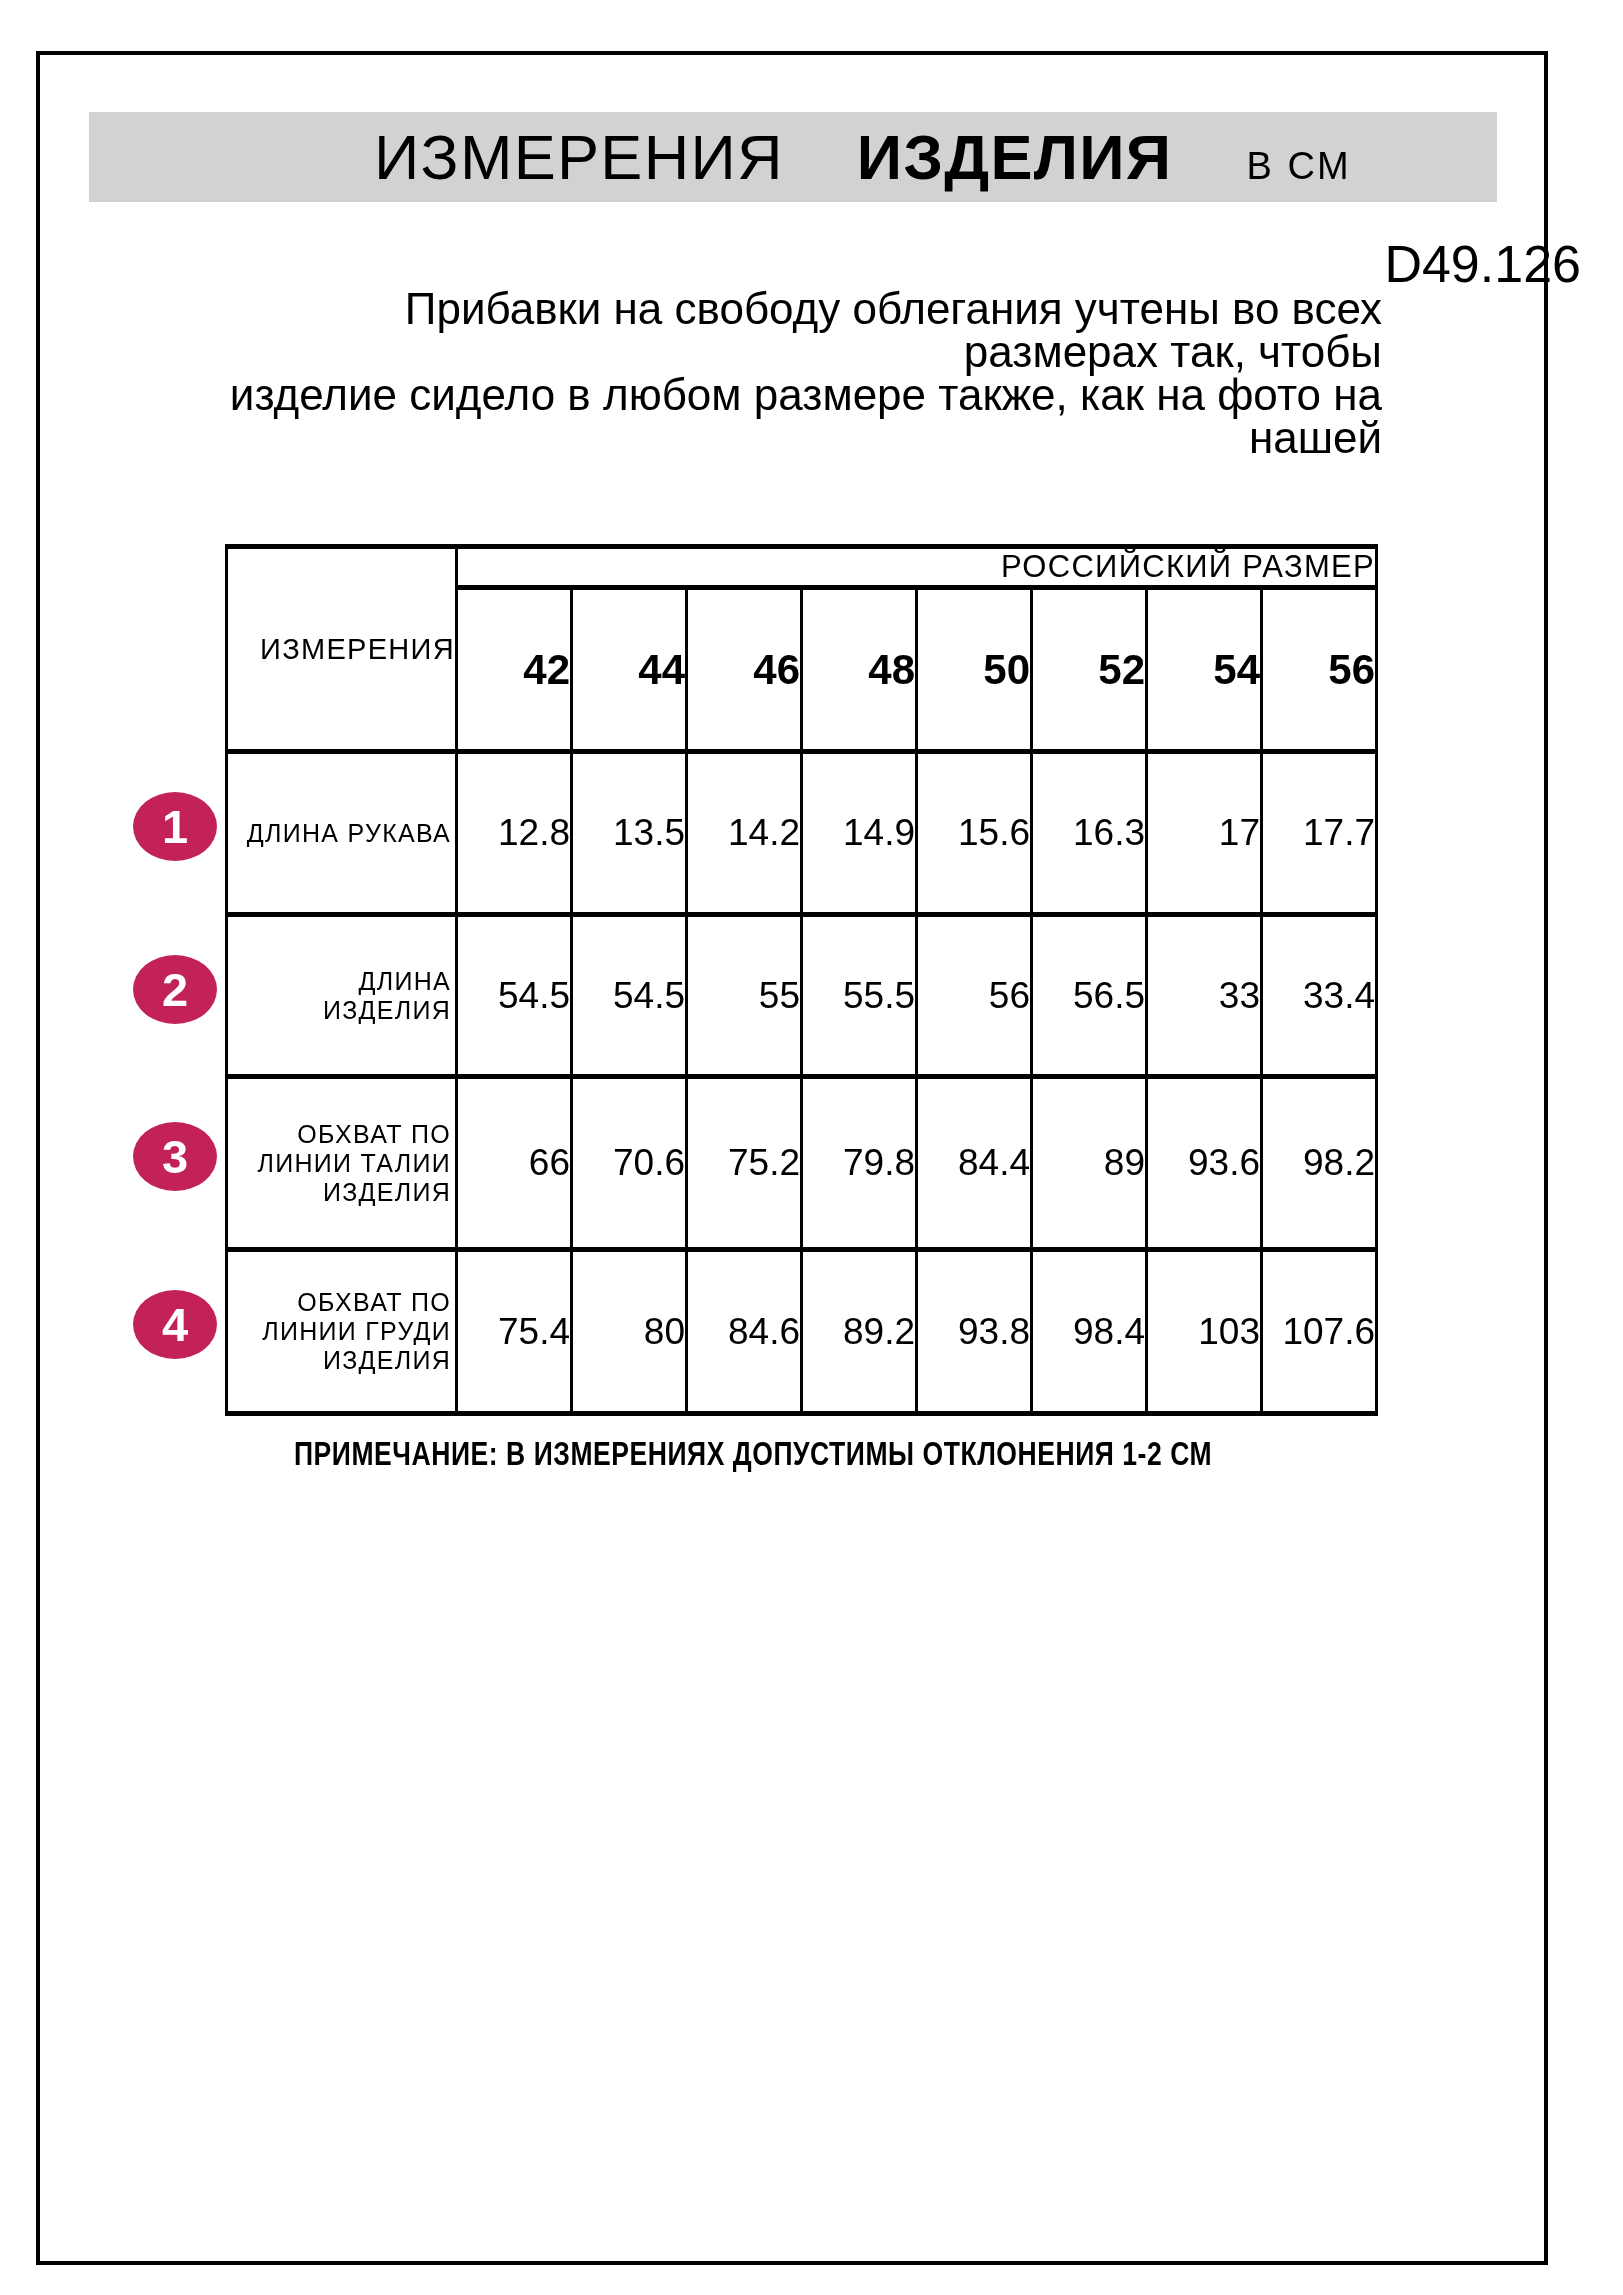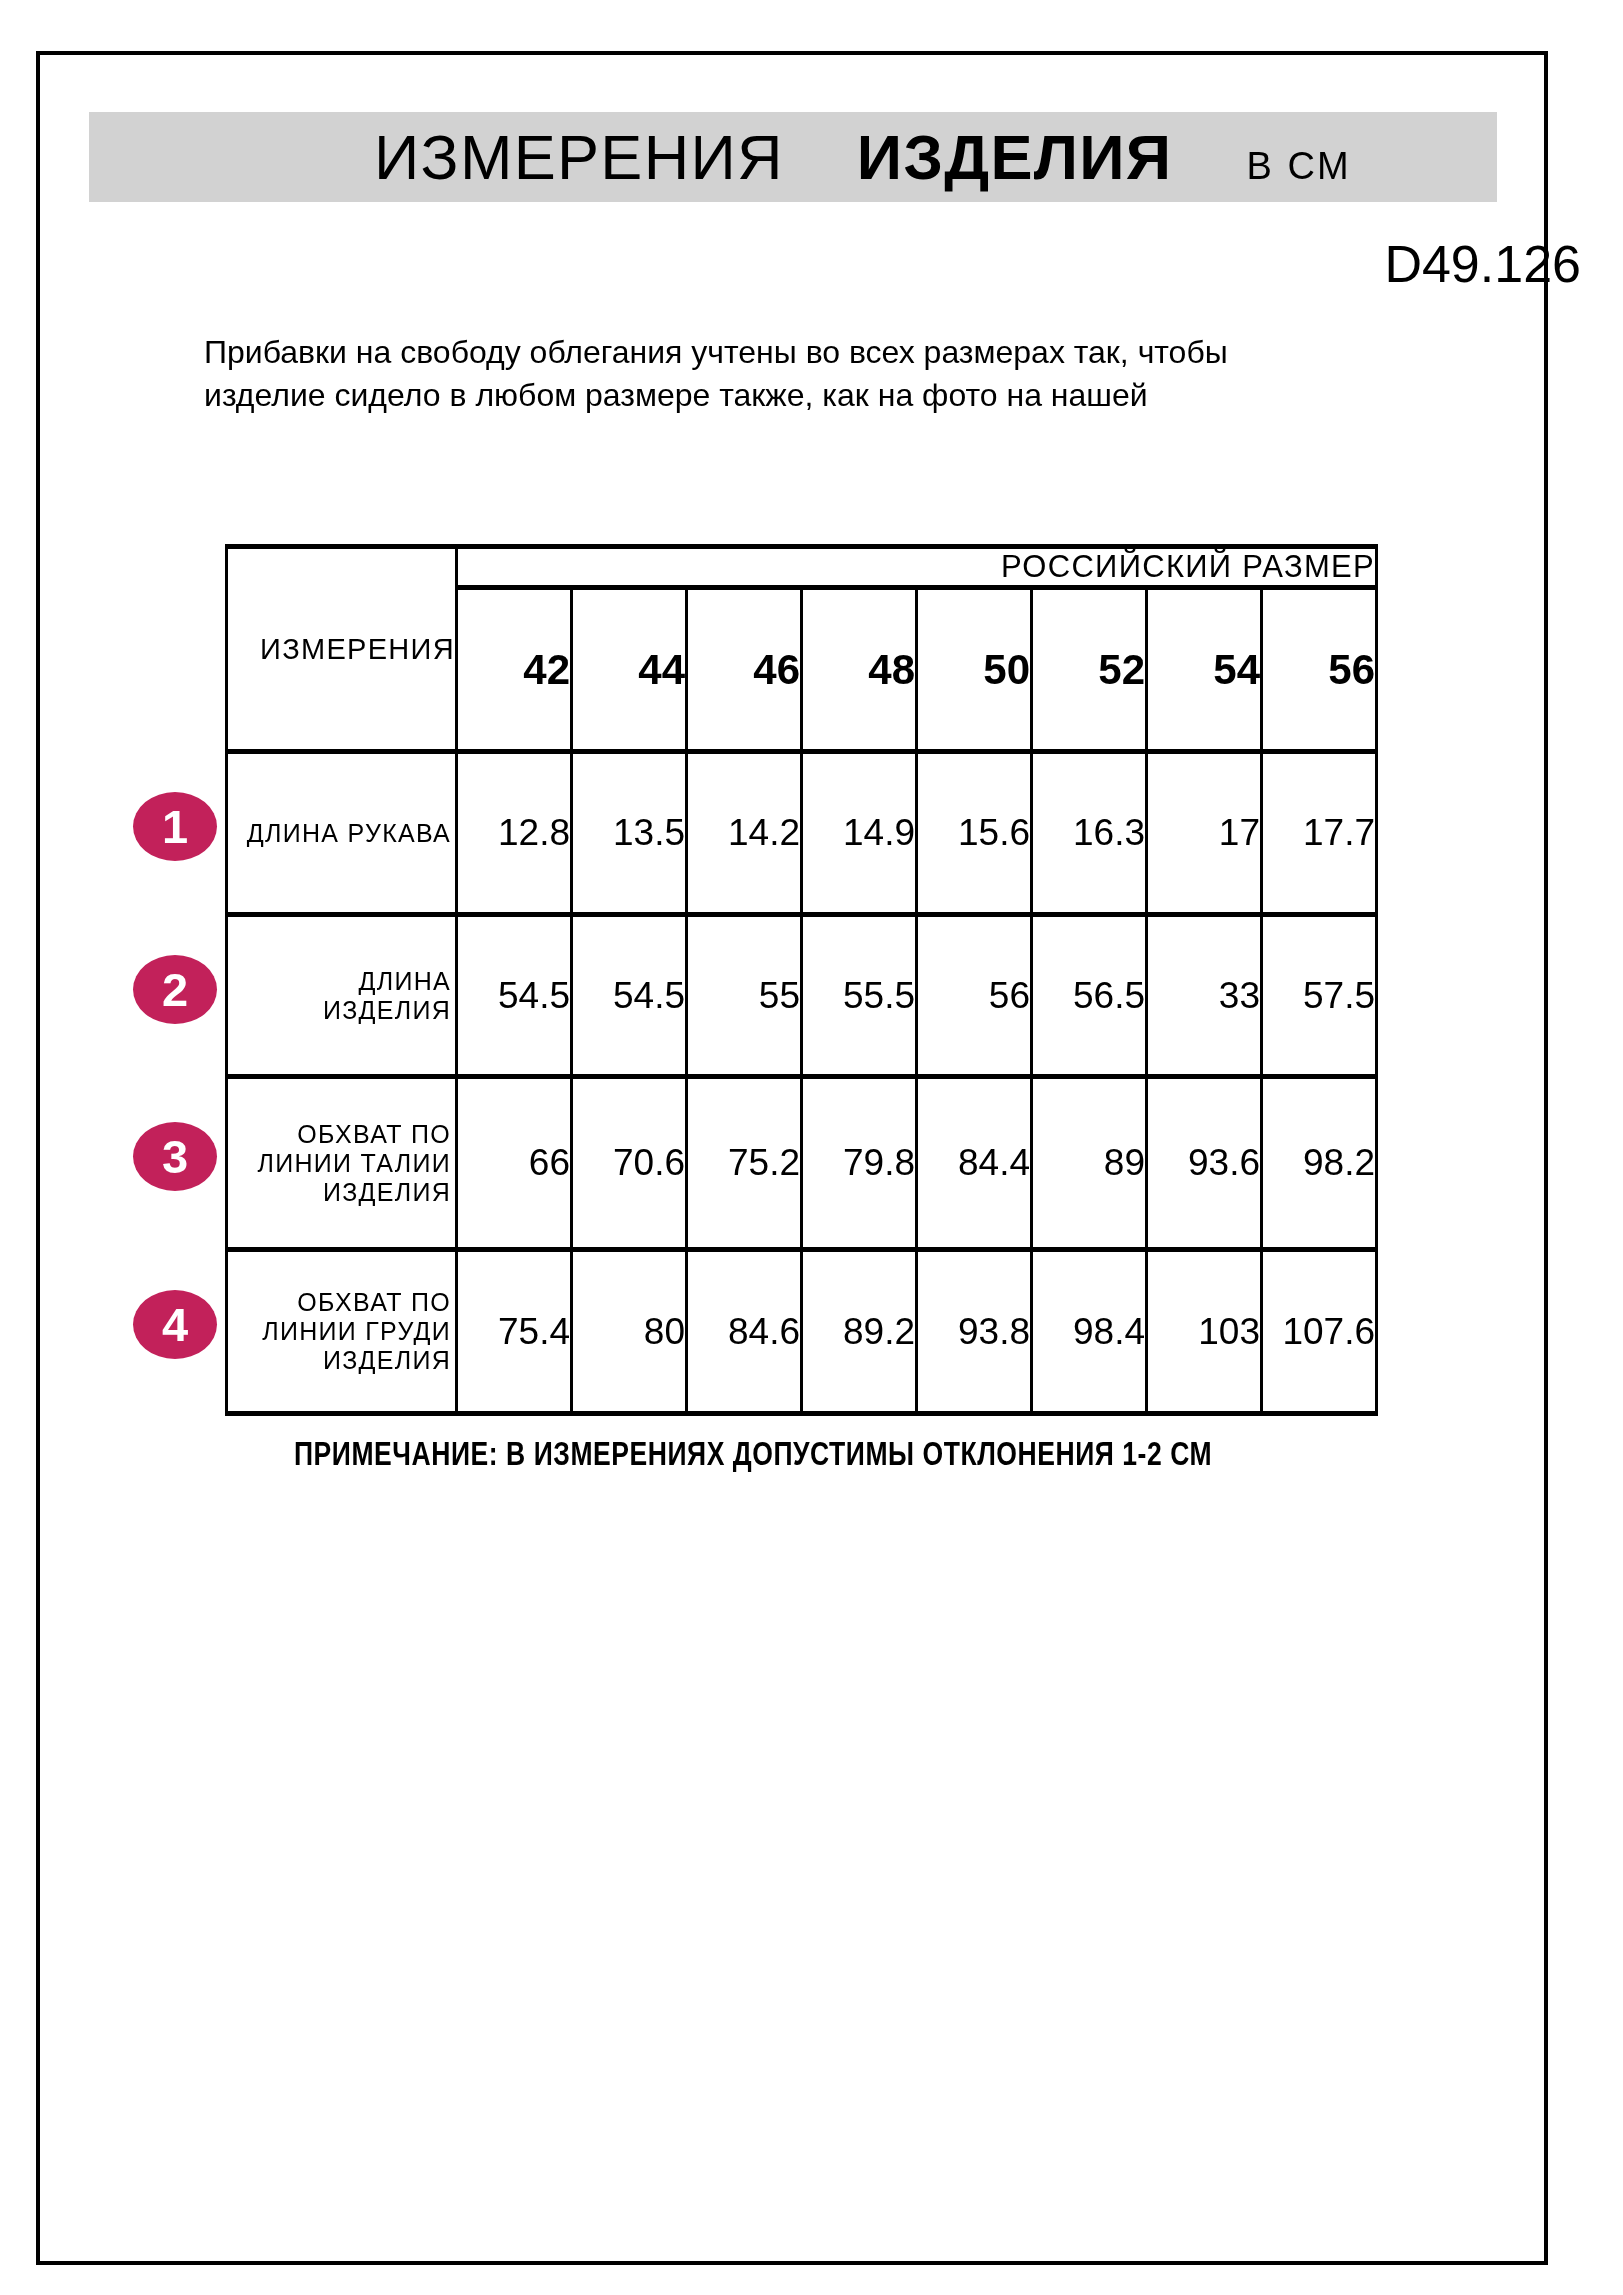--- a/index.html
+++ b/index.html
@@ -18,21 +18,21 @@
   }
   .title-main{font-size:63px;font-weight:400;letter-spacing:1.3px;}
   .title-bold{font-size:63px;font-weight:700;margin-left:73px;letter-spacing:1.3px;margin-top:12px;}
   .title-unit{font-size:38px;font-weight:400;margin-left:74px;letter-spacing:2.6px;}
   .product-code{
     position:absolute;left:0px;top:230px;width:1577px;text-align:right;
     font-size:52px;font-weight:400;
   }
   .description{
     position:absolute;left:200px;top:283px;width:1178px;
-    font-size:32px;line-height:43px;text-align:left;font-weight:400;margin-top:44px;
+    font-size:44px;line-height:43px;text-align:right;font-weight:400;
   }
   .size-table{
     position:absolute;left:221px;top:540px;
     border-collapse:collapse;table-layout:fixed;width:1150px;
   }
   .size-table td{
     border:3.3px solid #000;border-top-width:5.9px;border-bottom-width:5.9px;
     text-align:right;vertical-align:middle;padding:0;
     background:#ffffff;
   }
@@ -111,21 +111,21 @@
           </tr>
           <tr style="height: 162px;">
             <td class="cell-label">ДЛИНА ИЗДЕЛИЯ</td>
             <td class="cell-val">54.5</td>
             <td class="cell-val">54.5</td>
             <td class="cell-val">55</td>
             <td class="cell-val">55.5</td>
             <td class="cell-val">56</td>
             <td class="cell-val">56.5</td>
             <td class="cell-val">33</td>
-            <td class="cell-val">57.5</td>
+            <td class="cell-val">33.4</td>
           </tr>
           <tr style="height: 173px;">
             <td class="cell-label">ОБХВАТ ПО ЛИНИИ ТАЛИИ ИЗДЕЛИЯ</td>
             <td class="cell-val">66</td>
             <td class="cell-val">70.6</td>
             <td class="cell-val">75.2</td>
             <td class="cell-val">79.8</td>
             <td class="cell-val">84.4</td>
             <td class="cell-val">89</td>
             <td class="cell-val">93.6</td>

